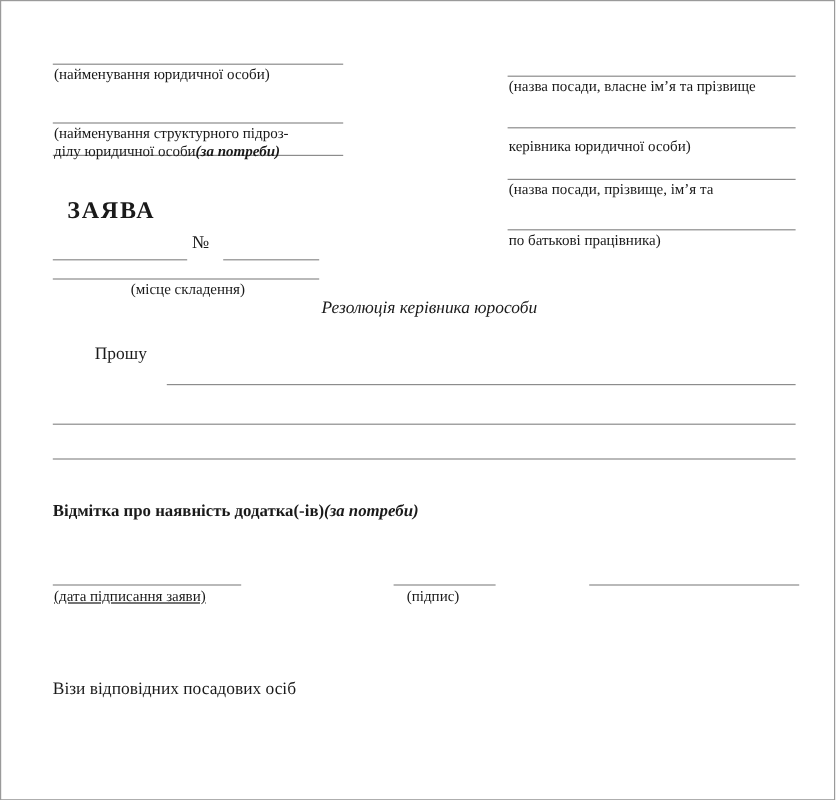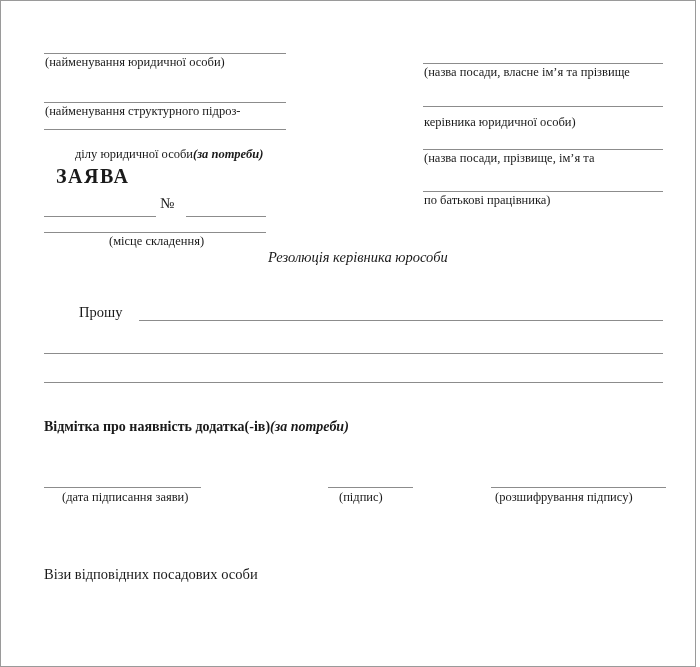--- a/index.html
+++ b/index.html
@@ -83,21 +83,21 @@
 
 <div id="page">
 
   <div class="rule" style="left:43px; top:52px; width:242px;"></div>
   <div class="caption" style="left:44px; top:54px;">(найменування юридичної особи)</div>
 
   <div class="rule" style="left:43px; top:101px; width:242px;"></div>
   <div class="caption" style="left:44px; top:103px;">(найменування структурного підроз-</div>
 
   <div class="rule" style="left:43px; top:128px; width:242px;"></div>
-  <div class="caption" style="left:44px; top:146px;margin-left:30px;"><span>ділу юридичної особи</span><span class="it">(за потреби)</span></div>
+  <div class="caption" style="left:44px; top:118px;"><span>ділу юридичної особи</span><span class="it">(за потреби)</span></div>
 
   <div class="rule" style="left:422px; top:62px; width:240px;"></div>
   <div class="caption" style="left:423px; top:64px;">(назва посади, власне ім’я та прізвище</div>
 
   <div class="rule" style="left:422px; top:105px; width:240px;"></div>
   <div class="caption" style="left:423px; top:114px;">керівника юридичної особи)</div>
 
   <div class="rule" style="left:422px; top:148px; width:240px;"></div>
   <div class="caption" style="left:423px; top:150px;">(назва посади, прізвище, ім’я та</div>
 
@@ -108,31 +108,30 @@
 
   <div class="rule" style="left:43px; top:215px; width:112px;"></div>
   <div class="numsign" style="left:159px; top:194px;">№</div>
   <div class="rule" style="left:185px; top:215px; width:80px;"></div>
 
   <div class="rule" style="left:43px; top:231px; width:222px;"></div>
   <div class="caption" style="left:108px; top:233px;">(місце складення)</div>
 
   <div class="rezolution" style="left:267px; top:248px;">Резолюція керівника юрособи</div>
 
-  <div class="proshu" style="left:78px; top:303px;">Прошу</div>
+  <div class="proshu" style="left:78px; top:286px;">Прошу</div>
   <div class="rule" style="left:138px; top:319px; width:524px;"></div>
   <div class="rule" style="left:43px; top:352px; width:619px;"></div>
   <div class="rule" style="left:43px; top:381px; width:619px;"></div>
 
   <div class="blocktext" style="left:43px; top:418px;"><span>Відмітка про наявність додатка(-ів)</span><span class="it">(за потреби)</span></div>
 
   <div class="rule" style="left:43px; top:486px; width:157px;"></div>
-  <div class="caption" style="left:61px; top:489px;">(дата підписання заяви)</div>
+  <div class="caption" style="left:44px; top:489px;text-decoration:underline;">(дата підписання заяви)</div>
 
   <div class="rule" style="left:327px; top:486px; width:85px;"></div>
   <div class="caption" style="left:338px; top:489px;text-align:center;">(підпис)</div>
 
   <div class="rule" style="left:490px; top:486px; width:175px;"></div>
-  <div class="caption" style="left:494px; top:489px;">(розшифрування підпису)</div>
 
-  <div class="vizy" style="left:43px; top:565px;">Візи відповідних посадових особи</div>
+  <div class="vizy" style="left:43px; top:565px;">Візи відповідних посадових осіб</div>
 
 </div>
 
 </body></html>

